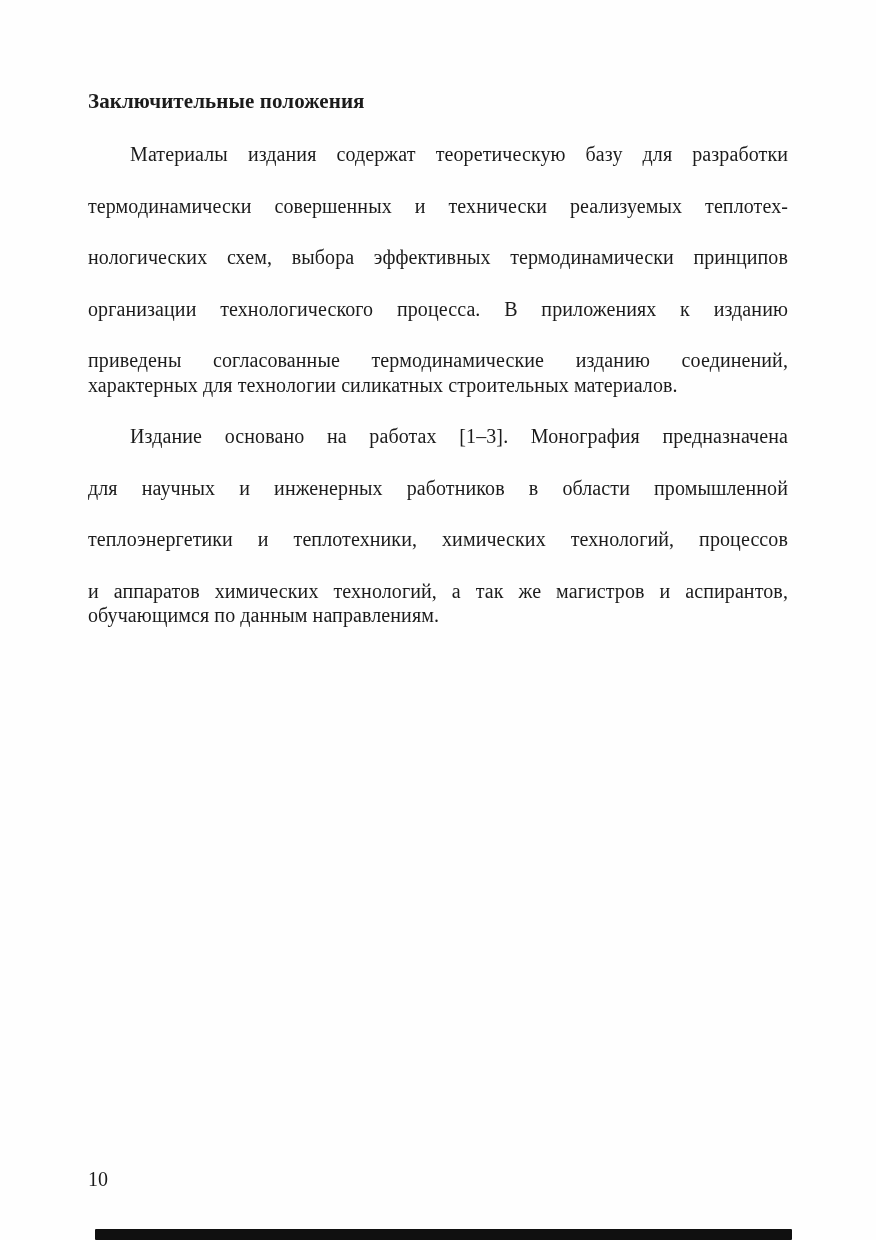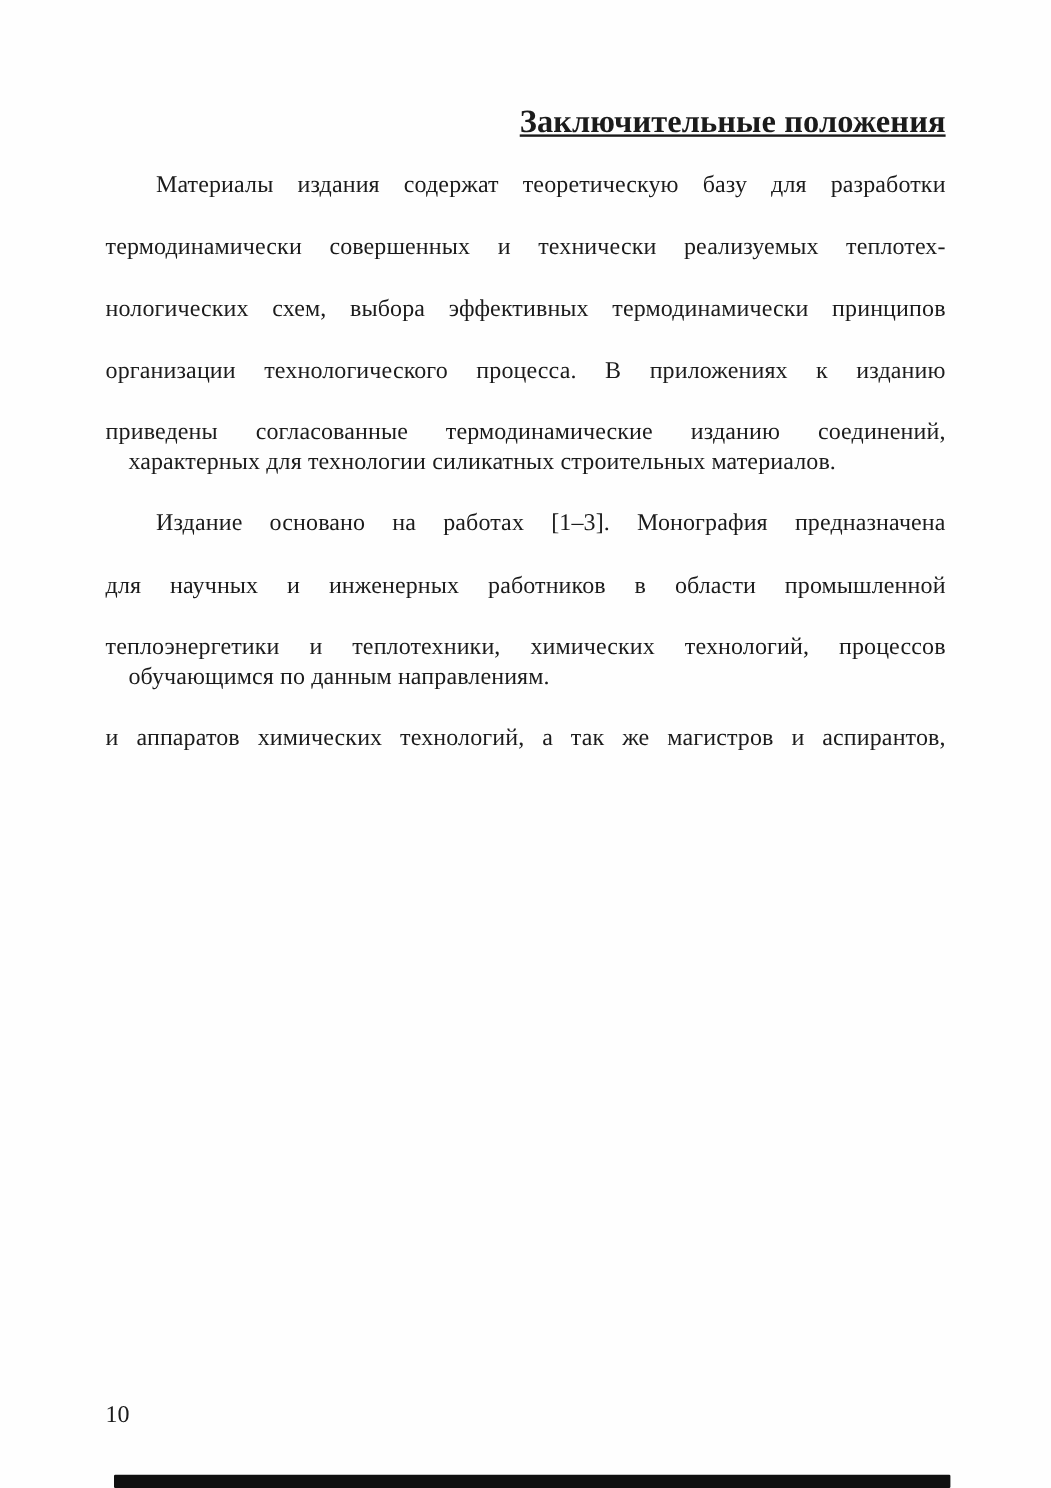--- a/index.html
+++ b/index.html
@@ -20,41 +20,39 @@
     inset: 0;
     background: #fefefe;
   }
   .content {
     position: absolute;
     left: 88px;
     top: 88px;
     width: 700px;
   }
   .heading {
-    font-size: 27px;
+    font-size: 21px;
     line-height: 27px;
     font-weight: bold;
-    text-align: right;
+    text-align: left;
     letter-spacing: 0.1px;
-    text-decoration: underline;
   }
   .line {
     font-size: 20px;
     line-height: 24.5px;
     height: 24.5px;
     letter-spacing: 0.1px;
   }
   .jl {
     text-align: justify;
     text-align-last: justify;
     margin-top: 27px;
   }
   .ll {
     text-align: left;
-    margin-left: 19px;
   }
   .ind {
     text-indent: 42px;
   }
   .page-number {
     position: absolute;
     left: 88px;
     top: 1166px;
     font-size: 20px;
     line-height: 26px;
@@ -84,22 +82,22 @@
       <div class="line jl">нологических схем, выбора эффективных термодинамически принципов</div>
       <div class="line jl">организации технологического процесса. В приложениях к изданию</div>
       <div class="line jl">приведены согласованные термодинамические изданию соединений,</div>
       <div class="line ll">характерных для технологии силикатных строительных материалов.</div>
     </div>
 
     <div>
       <div class="line jl ind">Издание основано на работах [1–3]. Монография предназначена</div>
       <div class="line jl">для научных и инженерных работников в области промышленной</div>
       <div class="line jl">теплоэнергетики и теплотехники, химических технологий, процессов</div>
+      <div class="line jl">и аппаратов химических технологий, а так же магистров и аспирантов,</div>
       <div class="line ll">обучающимся по данным направлениям.</div>
-      <div class="line jl">и аппаратов химических технологий, а так же магистров и аспирантов,</div>
     </div>
 
   </div>
 
   <div class="page-number">10</div>
 
   <div class="bottom-bar"></div>
 
 </div>
 

